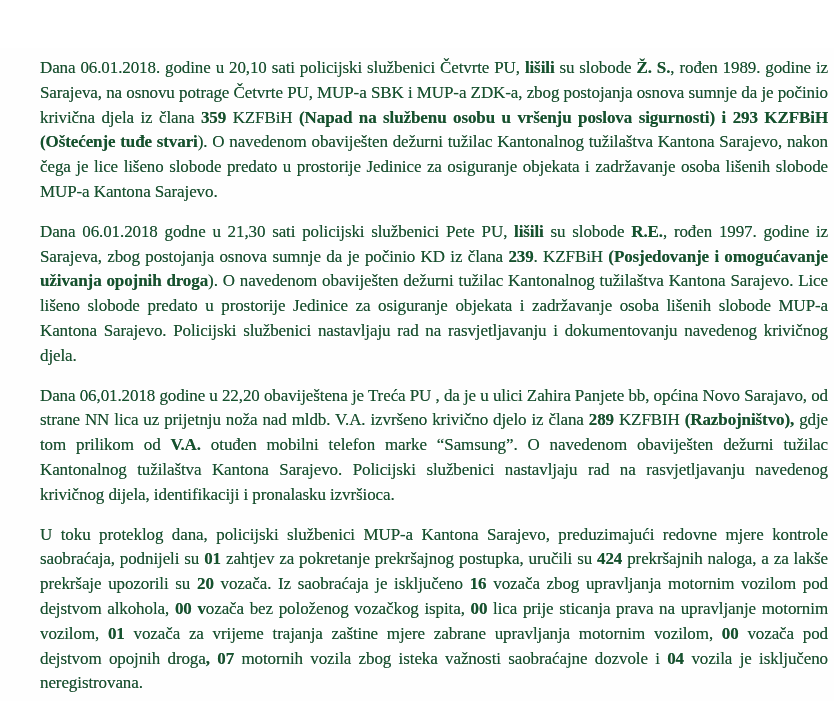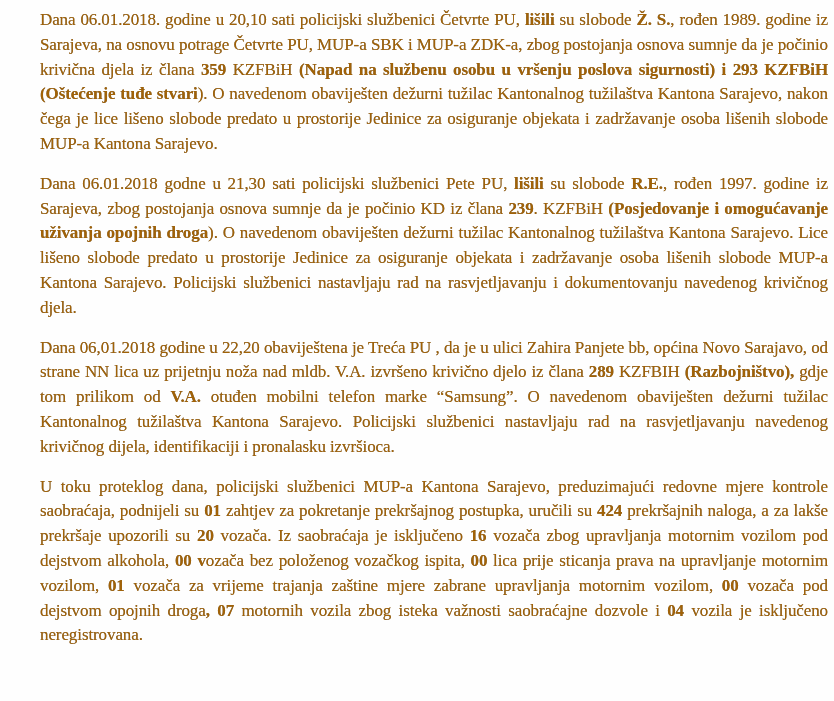--- a/index.html
+++ b/index.html
@@ -18,23 +18,24 @@
     background: #fefefe;
     box-sizing: border-box;
   }
   .doc {
     box-sizing: border-box;
     padding: 8px 6px 0 40px;
     font-family: "Liberation Serif", "DejaVu Serif", serif;
     font-size: 17px;
     line-height: 24.8px;
     letter-spacing: -0.1px;
-    color: #a16207;
+    color: #14532d;
     text-align: justify;
     text-shadow: 0 0 0.5px rgba(32, 32, 38, 0.55);
+    margin-top: 48px;
   }
   .para {
     margin: 0 0 15px 0;
     text-align: justify;
     text-align-last: left;
   }
   .para b {
     font-weight: 700;
   }
 </style>

